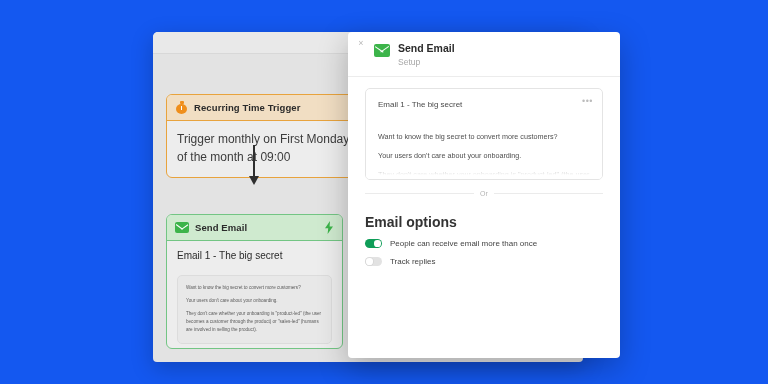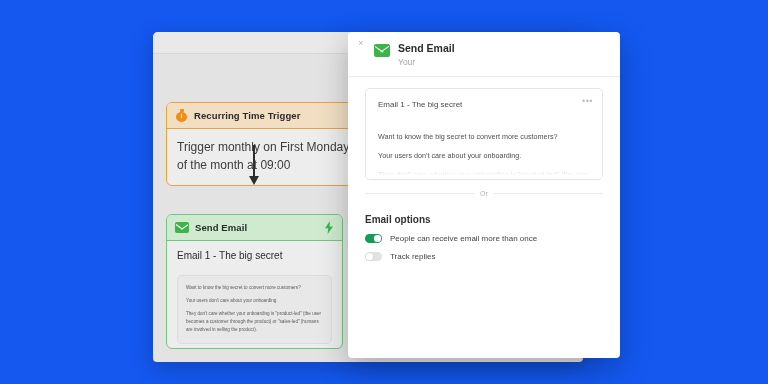--- a/index.html
+++ b/index.html
@@ -42,21 +42,20 @@
   .node-head .ttl { flex: 1; letter-spacing: 0.1px; }
   .node-body {
     padding: 9px 10px 11px 10px;
   }
 
   
   #node-trigger {
     left: 13px; top: 62px; width: 205px;
     border: 1.3px solid #e8a33d;
     background: #ededed;
-    margin-top: 8px;
   }
   #node-trigger .node-head { background: #f1dec3; border-bottom: 1px solid #e8a33d; }
   #node-trigger .node-body {
     font-size: 12px; color: #3c3c3c; line-height: 1.5;
   }
 
   .stopwatch { width: 13px; height: 13px; margin-right: 6px; position: relative; flex: none; }
   .stopwatch .sw-body {
     position: absolute; left: 1px; top: 3px; width: 11px; height: 10px;
     background: #ef8e1b; border-radius: 50%;
@@ -188,21 +187,21 @@
   }
   #create-caret {
     position: absolute; right: 9px; top: 50%;
     width: 0; height: 0; margin-top: -1.5px;
     border-left: 3.5px solid transparent;
     border-right: 3.5px solid transparent;
     border-top: 4px solid #fff;
   }
 
   #options-title {
-    font-size: 10px; font-weight: bold; color: #333;
+    font-size: 14px; font-weight: bold; color: #333;
     margin: 17px 0 9px 0;
   }
   .opt-row { display: flex; align-items: center; margin-bottom: 9px; }
   .toggle {
     width: 17px; height: 9px; border-radius: 5px;
     margin-right: 8px; flex: none; position: relative;
   }
   .toggle .knob {
     position: absolute; top: 1.4px; width: 6.2px; height: 6.2px;
     border-radius: 50%; background: #fff;
@@ -256,21 +255,21 @@
   </div>
 </div>
 
 <div id="modal">
   <div id="modal-close">×</div>
 
   <div id="modal-header">
     <span class="hicon"></span>
     <div>
       <div id="modal-title">Send Email</div>
-      <div id="modal-subtitle">Your</div>
+      <div id="modal-subtitle">Setup</div>
     </div>
   </div>
 
   <div id="modal-content">
 
     <div id="preview-card">
       <div id="preview-dots">•••</div>
       <div id="preview-subject">Email 1 - The big secret</div>
       <div id="preview-body">
         <p>Want to know the big secret to convert more customers?</p>

